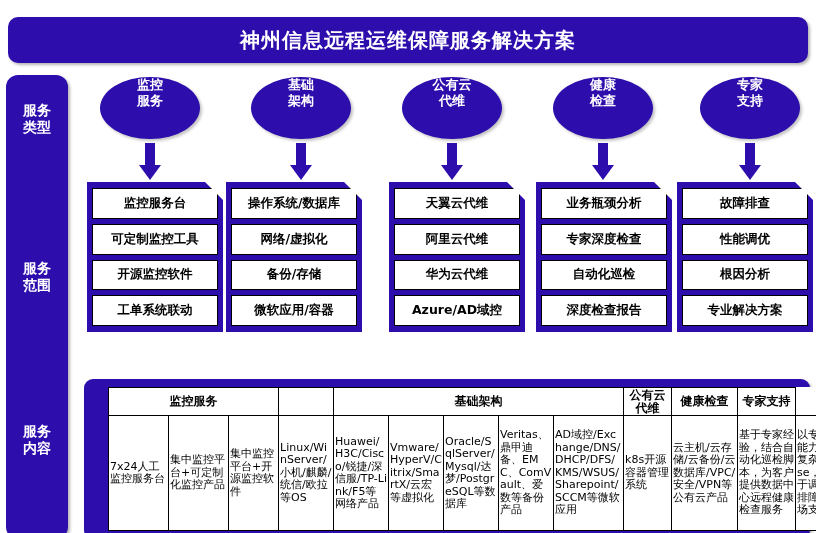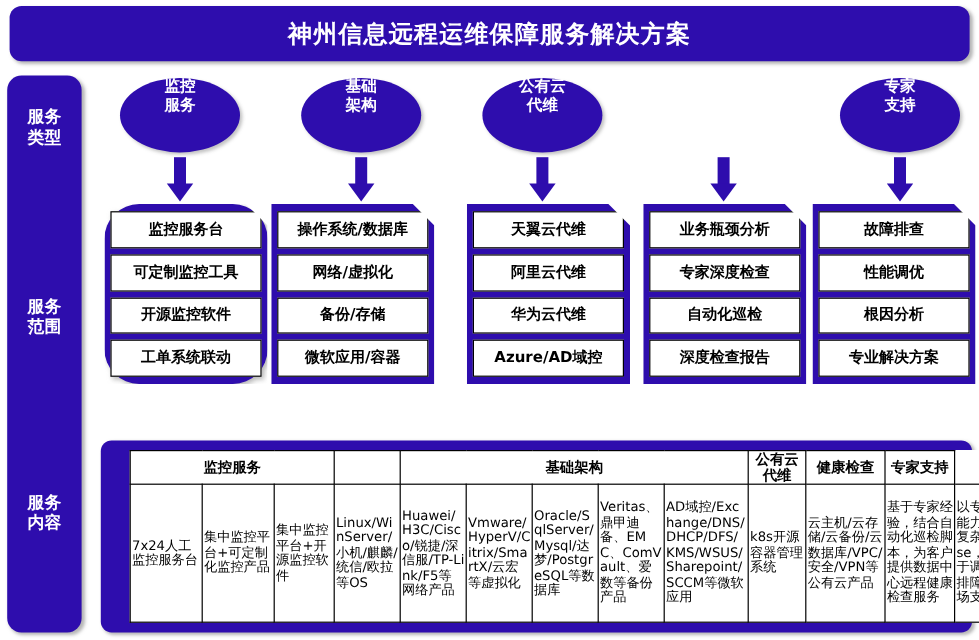--- a/index.html
+++ b/index.html
@@ -2,21 +2,21 @@
 <html><head>
 <meta charset="utf-8">
 <style>
   * { box-sizing: border-box; margin: 0; padding: 0; }
   html, body {
     width: 816px; height: 533px;
     background: #ffffff;
     font-family: "DejaVu Sans", "Liberation Sans", sans-serif;
     overflow: hidden;
   }
-  #canvas { position: relative; width: 816px; height: 383px; }
+  #canvas { position: relative; width: 816px; height: 383px; margin-top: 12px; }
 
   
   .title-bar {
     position: absolute; left: 8px; top: 5px; width: 800px; height: 46px;
     background: #2E0DAD;
     border-radius: 10px;
     display: flex; align-items: center; justify-content: center;
     color: #ffffff;
     font-size: 20px; font-weight: bold;
     letter-spacing: 1px;
@@ -143,20 +143,24 @@
     <span>服务</span>
   </div>
   <div class="ellipse" style="left:251px; top:65px;">
     <span>基础</span>
     <span>架构</span>
   </div>
   <div class="ellipse" style="left:402px; top:65px;">
     <span>公有云</span>
     <span>代维</span>
   </div>
+  <div class="ellipse" style="left:553px; top:65px;">
+    <span>健康</span>
+    <span>检查</span>
+  </div>
   <div class="ellipse" style="left:700px; top:65px;">
     <span>专家</span>
     <span>支持</span>
   </div>
 
   <div class="arrow" style="left:139px; top:131px;">
     <div class="stem"></div>
       <div class="head"></div>
   </div>
   <div class="arrow" style="left:290px; top:131px;">
@@ -169,21 +173,21 @@
   </div>
   <div class="arrow" style="left:592px; top:131px;">
     <div class="stem"></div>
       <div class="head"></div>
   </div>
   <div class="arrow" style="left:739px; top:131px;">
     <div class="stem"></div>
       <div class="head"></div>
   </div>
 
-  <div class="notch-box" style="left:87px; top:170px;border-radius:29px;">
+  <div class="notch-box" style="left:87px; top:170px;">
     <div class="notch-item">监控服务台</div>
     <div class="notch-item">可定制监控工具</div>
     <div class="notch-item">开源监控软件</div>
     <div class="notch-item">工单系统联动</div>
   </div>
   <div class="notch-box" style="left:226px; top:170px;">
     <div class="notch-item">操作系统/数据库</div>
     <div class="notch-item">网络/虚拟化</div>
     <div class="notch-item">备份/存储</div>
     <div class="notch-item">微软应用/容器</div>

